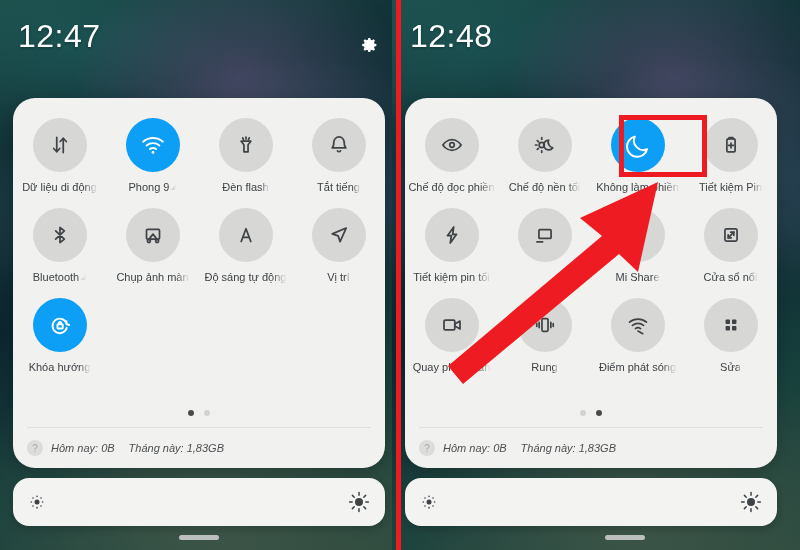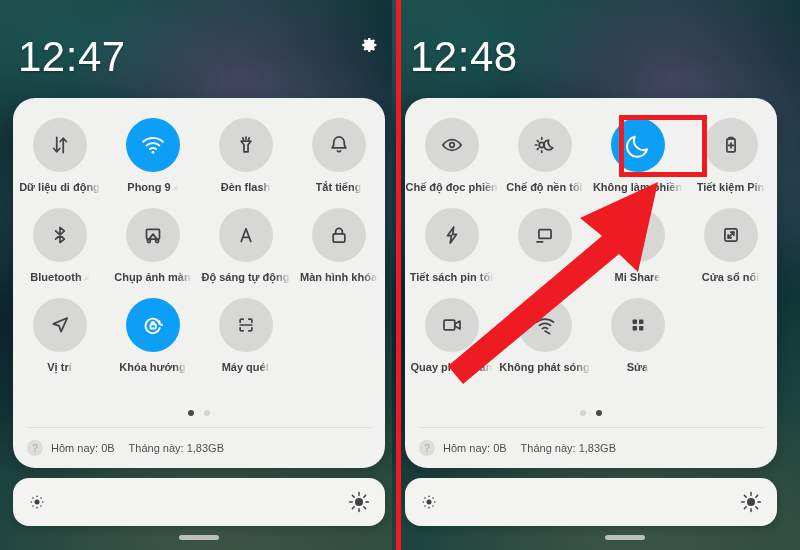--- a/index.html
+++ b/index.html
@@ -40,25 +40,24 @@
     position:absolute; inset:0;
     background:
       radial-gradient(ellipse 460px 120px at 50% 40%, rgba(80,110,130,0.28) 0%, rgba(0,0,0,0) 75%);
   }
 
   
   .clock {
     position: absolute;
     left: 18px; top: 18px;
     color: #fff;
-    font-size: 42px;
+    font-size: 32px;
     font-weight: 300;
     letter-spacing: 0.5px;
     text-shadow: 0 1px 3px rgba(0,0,0,0.35);
-    margin-top: 15px;
   }
   .gear-btn {
     position: absolute;
     right: 18px; top: 34px;
     width: 22px; height: 22px;
   }
   .gear-btn svg { display:block; width:22px; height:22px; }
 
   
   .qs-panel {
@@ -102,21 +101,20 @@
     margin-top: 9px;
     font-size: 11px;
     color: #3d4245;
     white-space: nowrap;
     max-width: 92px;
     overflow: hidden;
     text-align: center;
     line-height: 13px;
     -webkit-mask-image: linear-gradient(to right, #000 82%, rgba(0,0,0,0.05) 100%);
     mask-image: linear-gradient(to right, #000 82%, rgba(0,0,0,0.05) 100%);
-    font-weight: bold;
   }
   .tile-label .caret {
     display: inline-block;
     width: 0; height: 0;
     margin-left: 2px;
     border-left: 5px solid transparent;
     border-bottom: 6px solid #a9acae;
     vertical-align: 1px;
   }
 
@@ -144,21 +142,21 @@
     width: 16px; height: 16px; border-radius: 50%;
     background: #dcdcda;
     color: #a8a8a6;
     font-size: 10px;
     display: flex; align-items: center; justify-content: center;
   }
   .usage-text {
     font-size: 11px;
     color: #4c5052;
   }
-  .usage-text span { margin-right: 14px; }
+  .usage-text span { margin-right: 14px; font-style: italic; }
 
   
   .brightness {
     position: absolute;
     left: 13px; top: 478px;
     width: 372px; height: 48px;
     background: #f3f3f1;
     border-radius: 16px;
     box-shadow: 0 3px 10px rgba(0,0,0,0.2);
     display: flex;
@@ -302,31 +300,20 @@
                 <g class="ic" stroke-linecap="round" stroke-linejoin="round">
                   <path d="M7.6 18 12 6.2 16.4 18"></path>
                   <path d="M9.4 14.2h5.2"></path>
                 </g>
               </svg>
           </div>
           <div class="tile-label">Độ sáng tự động</div>
         </div>
 
 
-        <div class="tile">
-          <div class="tile-circle">
-            <svg width="26" height="26" viewBox="0 0 24 24">
-                <g class="ic" stroke-linecap="round" stroke-linejoin="round">
-                  <rect x="6.6" y="11" width="10.8" height="7.6" rx="1.2"></rect>
-                  <path d="M8.9 11V9a3.1 3.1 0 0 1 6.2 0v2"></path>
-                </g>
-              </svg>
-          </div>
-          <div class="tile-label">Màn hình khóa</div>
-        </div>
 
         <div class="tile">
           <div class="tile-circle">
             <svg width="26" height="26" viewBox="0 0 24 24">
                 <g class="ic" stroke-linecap="round" stroke-linejoin="round">
                   <path d="M18.6 5.6 5.8 11l5.4 1.8L13 18.2z"></path>
                 </g>
               </svg>
           </div>
           <div class="tile-label">Vị trí</div>
@@ -339,34 +326,20 @@
                   <path d="M17.6 10.6A6.2 6.2 0 1 0 17.8 14.4"></path>
                   <path d="M17.6 11.3v-2.6M17.6 11.3 19.9 12"></path>
                   <rect x="9.8" y="11.4" width="4.6" height="3.6" rx="0.7"></rect>
                   <path d="M10.9 11.4v-1a1.1 1.1 0 0 1 2.2 0v1"></path>
                 </g>
               </svg>
           </div>
           <div class="tile-label">Khóa hướng</div>
         </div>
 
-        <div class="tile">
-          <div class="tile-circle">
-            <svg width="26" height="26" viewBox="0 0 24 24">
-                <g class="ic" stroke-linecap="round" stroke-linejoin="round">
-                  <path d="M6.6 9.4V7.6A1 1 0 0 1 7.6 6.6h1.8"></path>
-                  <path d="M14.6 6.6h1.8a1 1 0 0 1 1 1v1.8"></path>
-                  <path d="M17.4 14.6v1.8a1 1 0 0 1-1 1h-1.8"></path>
-                  <path d="M9.4 17.4H7.6a1 1 0 0 1-1-1v-1.8"></path>
-                  <path d="M6.6 12h10.8"></path>
-                </g>
-              </svg>
-          </div>
-          <div class="tile-label">Máy quét</div>
-        </div>
 
       </div>
 
       <div class="page-dots">
         <div class="dot active"></div>
         <div class="dot"></div>
       </div>
 
       <div class="divider"></div>
 
@@ -477,21 +450,21 @@
         </div>
 
         <div class="tile">
           <div class="tile-circle">
             <svg width="26" height="26" viewBox="0 0 24 24">
                 <g class="ic" stroke-linecap="round" stroke-linejoin="round">
                   <path d="M13.6 4.6 7.8 12.6h3.6l-1 6.8 5.8-8h-3.6z"></path>
                 </g>
               </svg>
           </div>
-          <div class="tile-label">Tiết sách pin tối</div>
+          <div class="tile-label">Tiết kiệm pin tối</div>
         </div>
 
         <div class="tile">
           <div class="tile-circle">
             <svg width="26" height="26" viewBox="0 0 24 24">
                 <g class="ic" stroke-linecap="round" stroke-linejoin="round">
                   <rect x="6.4" y="7" width="11.2" height="8.2" rx="1"></rect>
                   <path d="M4.6 18.4h5.2"></path>
                 </g>
               </svg>
@@ -530,33 +503,44 @@
             <svg width="26" height="26" viewBox="0 0 24 24">
                 <g class="ic" stroke-linecap="round" stroke-linejoin="round">
                   <rect x="4.6" y="7.6" width="10" height="8.8" rx="1.2"></rect>
                   <path d="M14.6 11 19.4 8.4v7.2L14.6 13z"></path>
                 </g>
               </svg>
           </div>
           <div class="tile-label">Quay phim Màn</div>
         </div>
 
+        <div class="tile">
+          <div class="tile-circle">
+            <svg width="26" height="26" viewBox="0 0 24 24">
+                <g class="ic" stroke-linecap="round" stroke-linejoin="round">
+                  <rect x="9.2" y="6.2" width="5.6" height="11.6" rx="1.1"></rect>
+                  <path d="M6.6 9.6v4.8M4.4 10.8v2.4M17.4 9.6v4.8M19.6 10.8v2.4"></path>
+                </g>
+              </svg>
+          </div>
+          <div class="tile-label">Rung</div>
+        </div>
 
         <div class="tile">
           <div class="tile-circle">
             <svg width="26" height="26" viewBox="0 0 24 24">
                 <g class="ic" stroke-linecap="round" fill="none">
                   <path d="M4.2 9.4a12 12 0 0 1 15.6 0"></path>
                   <path d="M6.9 12.4a8 8 0 0 1 10.2 0"></path>
                   <path d="M9.6 15.3a4 4 0 0 1 4.8 0"></path>
                   <path d="M12 17.6l4.4 2.4"></path>
                 </g>
               </svg>
           </div>
-          <div class="tile-label">Không phát sóng</div>
+          <div class="tile-label">Điểm phát sóng</div>
         </div>
 
         <div class="tile">
           <div class="tile-circle">
             <svg width="24" height="24" viewBox="0 0 24 24">
                 <g fill="#3f4346">
                   <rect x="6.6" y="6.6" width="4.4" height="4.4" rx="0.7"></rect>
                   <rect x="13" y="6.6" width="4.4" height="4.4" rx="0.7"></rect>
                   <rect x="6.6" y="13" width="4.4" height="4.4" rx="0.7"></rect>
                   <rect x="13" y="13" width="4.4" height="4.4" rx="0.7"></rect>

